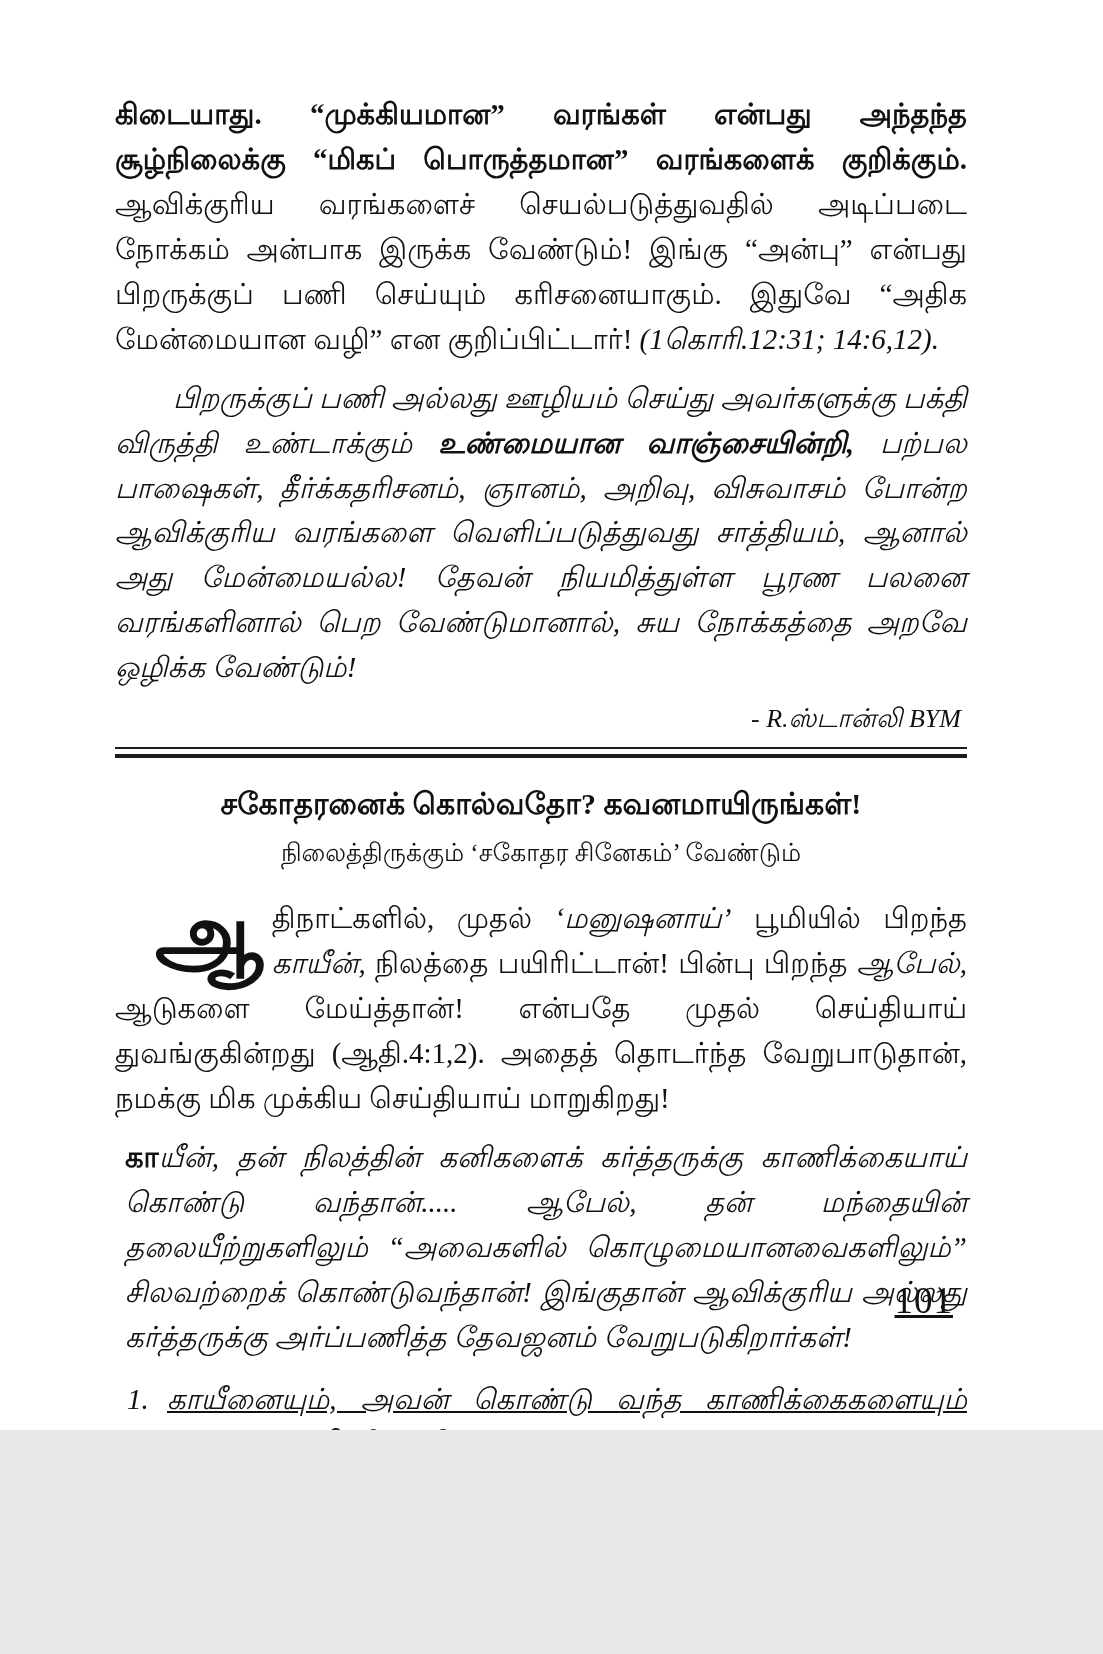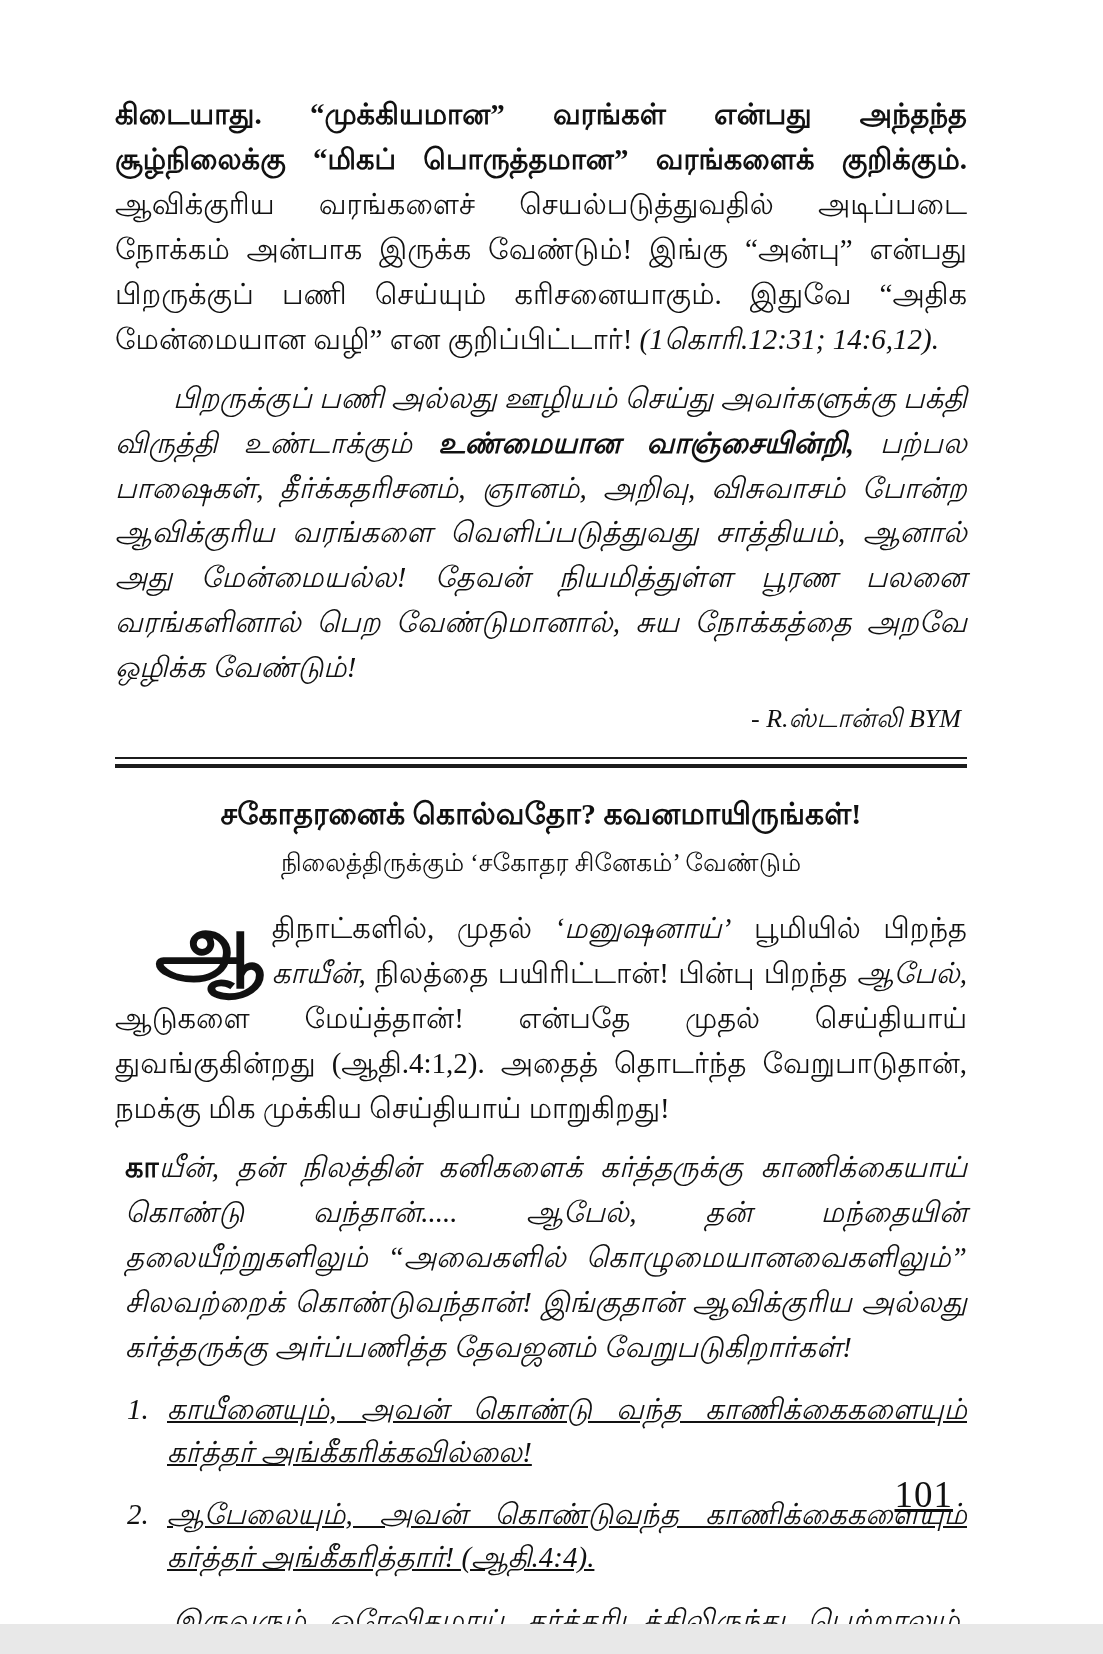--- a/index.html
+++ b/index.html
@@ -1,39 +1,39 @@
 <!DOCTYPE html>
 <html><head>
 <meta charset="utf-8">
 <style>
   html,body{margin:0;padding:0;background:#e8e8e8;}
   .sheet{
     position:relative;
-    width:1103px;height:1624px;
+    width:1103px;height:1430px;
     background:#ffffff;
     box-sizing:border-box;
     padding:92px 136px 0 115px;
     font-family:"Liberation Serif","DejaVu Serif",serif;
     color:#111111;
     overflow:hidden;
   }
   .para{
     margin:0 0 14px 0;
     font-size:29px;
     line-height:1.55;
     text-align:justify;
   }
   .para.indent{ text-indent:58px;font-style:italic; }
   .run-b{ font-weight:bold; }
   .run-i{ font-style:italic; }
   .signature{
     text-align:right;
     font-style:italic;
     font-size:26px;
-    margin:4px 6px 20px 0;
+    margin:4px 6px 10px 0;
   }
   .double-rule{
     height:5px;
     border-top:2px solid #1c1c1c;
     border-bottom:4px solid #1c1c1c;
     margin:0 0 26px 0;
   }
   .title{
     margin:18px 0 16px 0;
     text-align:center;

